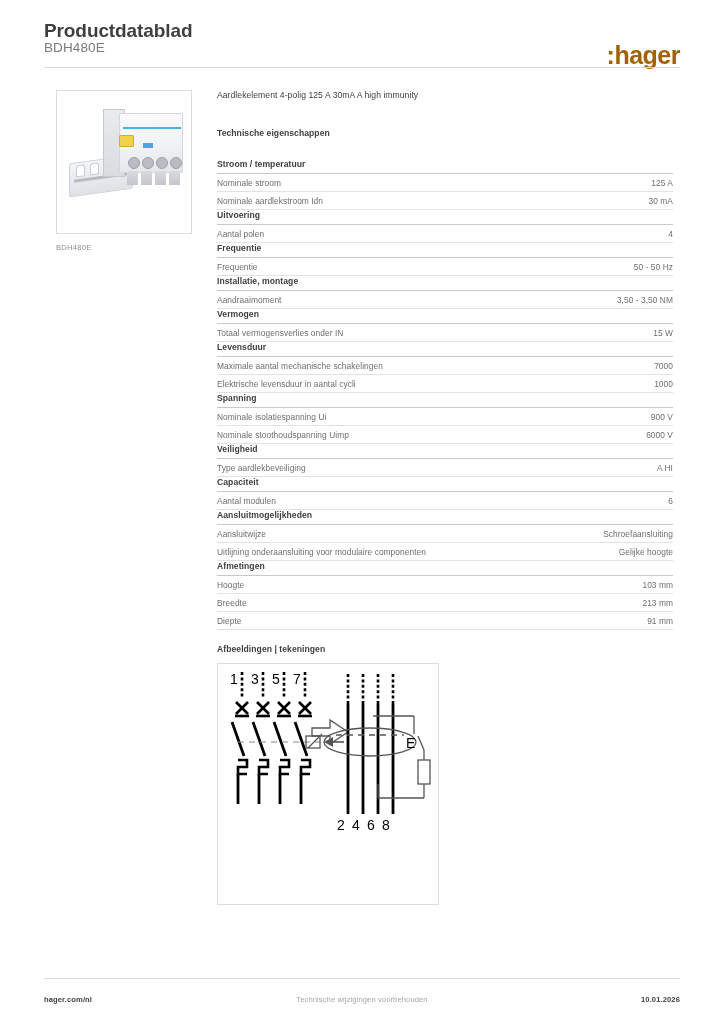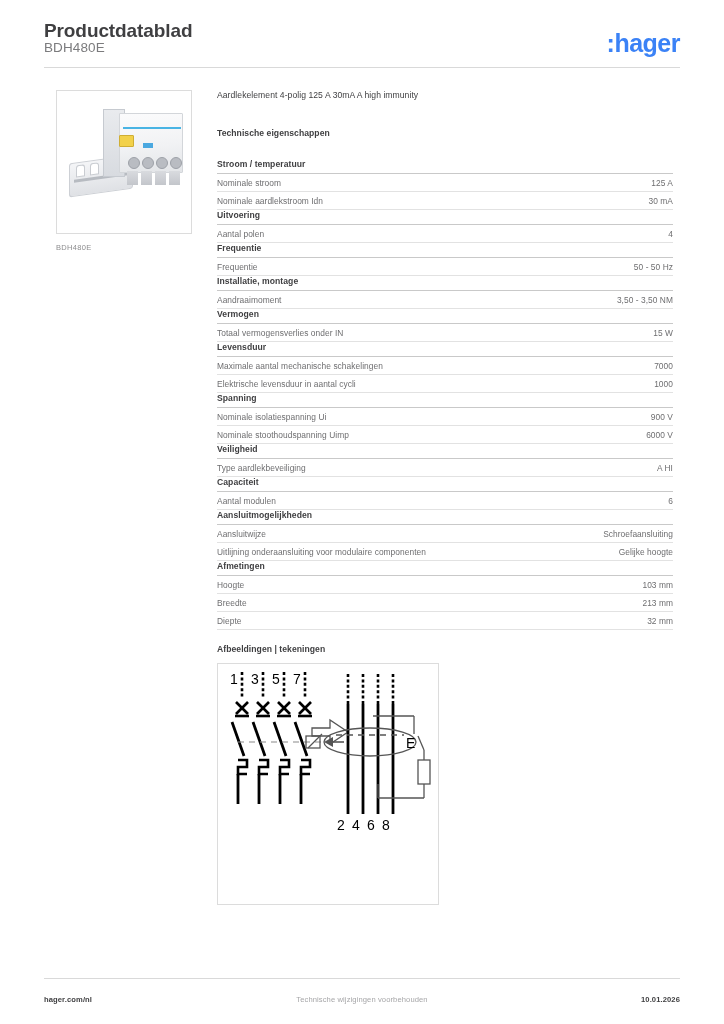--- a/index.html
+++ b/index.html
@@ -38,24 +38,24 @@
   }
   .header-subtitle {
     font-size: 13.5px;
     font-weight: normal;
     color: #7b7b7d;
     line-height: 17px;
     letter-spacing: 0.1px;
   }
   .brand-logo {
     position: absolute;
-    right: 0; top: 8px;
+    right: 0; top: 20px;
     font-size: 25px;
     font-weight: bold;
-    color: #3b82f6;
+    color: #a16207;
     letter-spacing: -0.5px;
     line-height: 26px;
   }
   .header-rule {
     position: absolute;
     left: 44px; top: 67px;
     width: 636px;
     height: 1px;
     background: #d9d9d9;
   }
@@ -407,21 +407,21 @@
           <div class="spec-row">
             <span class="spec-label">Hoogte</span>
             <span class="spec-value">103 mm</span>
           </div>
           <div class="spec-row">
             <span class="spec-label">Breedte</span>
             <span class="spec-value">213 mm</span>
           </div>
           <div class="spec-row">
             <span class="spec-label">Diepte</span>
-            <span class="spec-value">32 mm</span>
+            <span class="spec-value">91 mm</span>
           </div>
         </div>
       </div>
 
     <div class="draw-title">Afbeeldingen | tekeningen</div>
     <div class="draw-frame">
       <svg width="220" height="240" viewBox="0 0 220 240">
         <g stroke="#000000" fill="none" stroke-linecap="butt">
 
           <text x="12" y="20" font-family="Liberation Sans, sans-serif" font-size="14" fill="#000" stroke="none">1</text>

